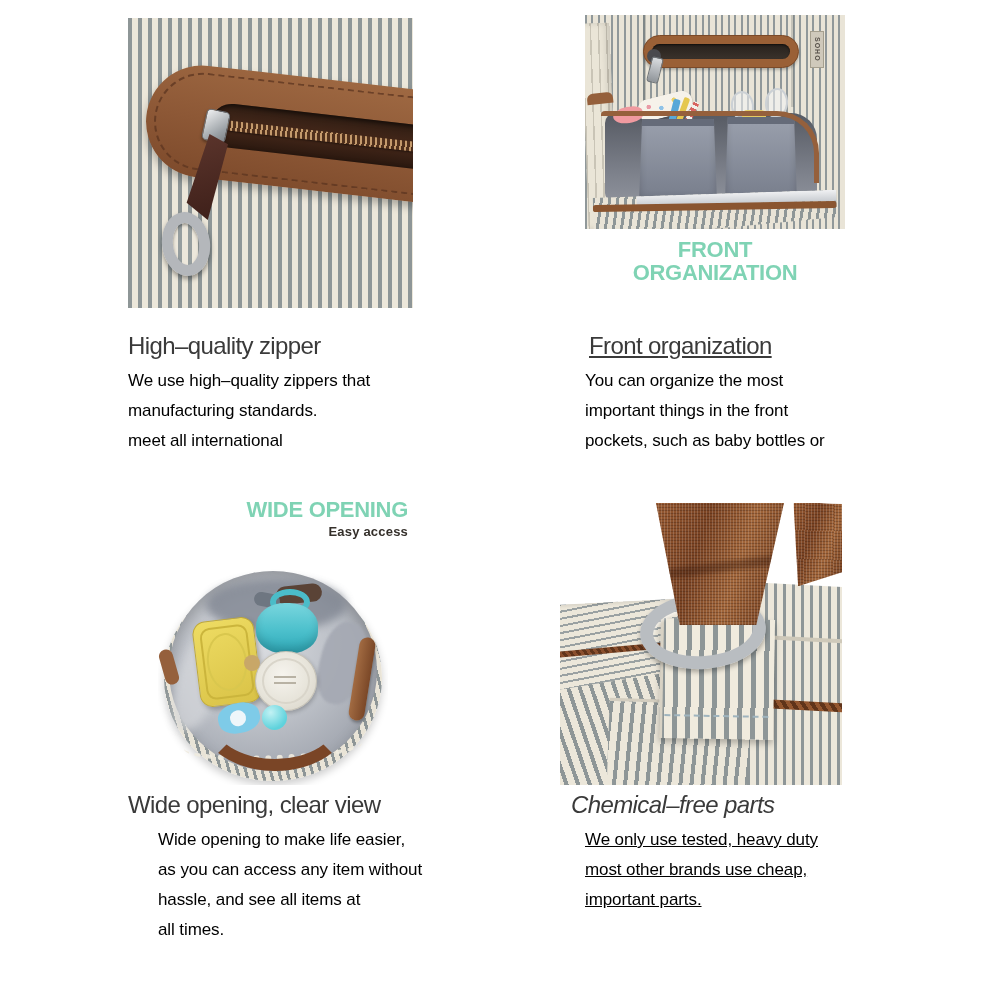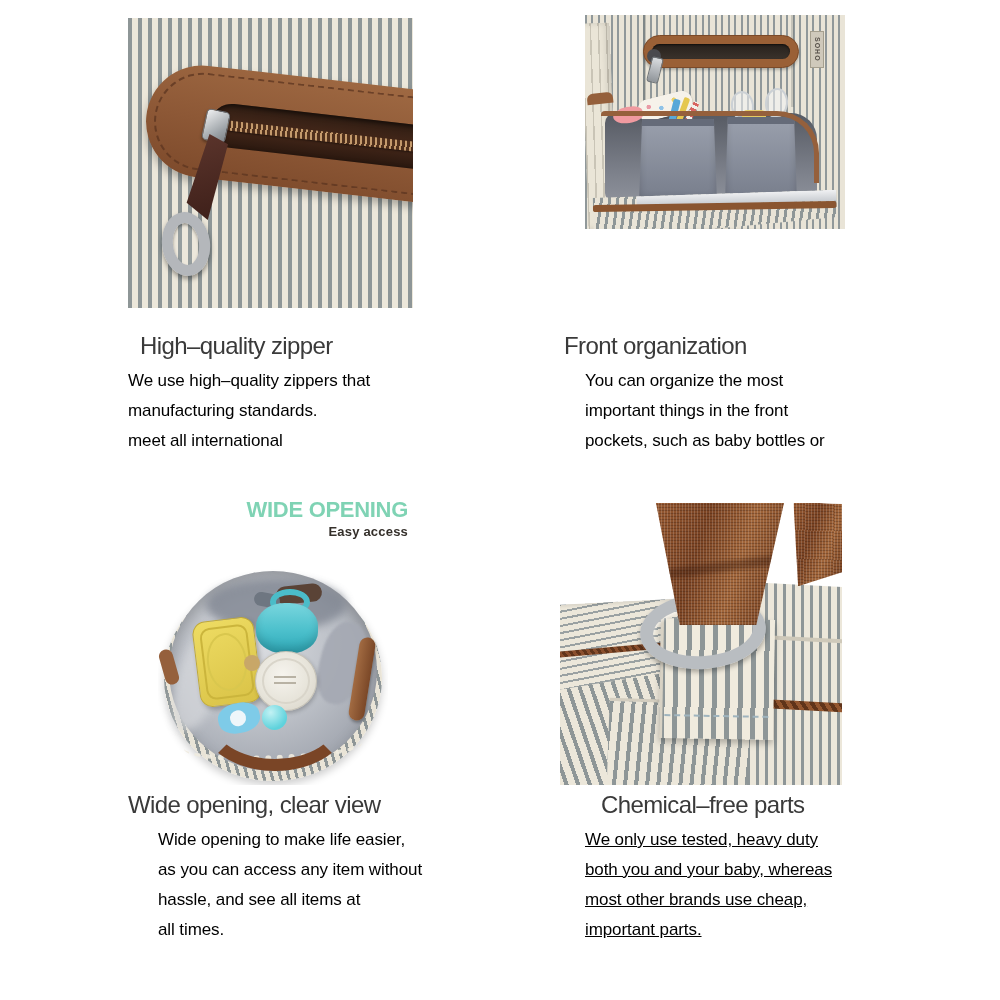--- a/index.html
+++ b/index.html
@@ -2,24 +2,24 @@
 <html><head>
 <meta charset="utf-8">
 <style>
   * { box-sizing: border-box; margin: 0; padding: 0; }
   html, body { background: #ffffff; }
   body { font-family: "Liberation Sans", sans-serif; }
   .canvas { position: relative; width: 1000px; height: 1000px; background: #ffffff; overflow: hidden; }
 
   
   .heading { position: absolute; font-size: 24px; font-weight: 400; color: #3a3a3a; letter-spacing: -0.6px; line-height: 28px; }
-  .h-tl { left: 140px; top: 332px; }
-  .h-tr { left: 564px; top: 332px; }
+  .h-tl { left: 128px; top: 332px; }
+  .h-tr { left: 589px; top: 332px; text-decoration: underline; }
   .h-bl { left: 128px; top: 791px; }
-  .h-br { left: 601px; top: 791px; }
+  .h-br { left: 571px; top: 791px; font-style: italic; }
   .bodytxt { position: absolute; font-size: 17px; color: #000000; letter-spacing: -0.1px; }
   .bodytxt .bl { height: 30px; line-height: 30px; white-space: nowrap; }
   .b-tl { left: 128px; top: 366px; }
   .b-tr { left: 585px; top: 366px; }
   .b-bl { left: 128px; top: 825px; margin-left: 30px; }
   .b-br { left: 585px; top: 825px; text-decoration: underline; }
 
   .overlay-tr { position: absolute; left: 585px; top: 238px; width: 260px; text-align: center;
                 color: #7fd3b4; font-weight: 700; font-size: 22px; line-height: 23px; letter-spacing: -0.3px; }
   .overlay-bl { position: absolute; left: 128px; top: 498px; width: 280px; text-align: right; }
@@ -249,20 +249,24 @@
     <div class="p2-pocket p2-pocketR">
       <div class="p2-elastic"></div>
     </div>
     <div class="p2-trim"></div>
     <div class="p2-flap">
       <div class="p2-flap-lining"></div>
       <div class="p2-flap-trim"></div>
     </div>
     <div class="p2-shadow"></div>
   </div>
+  <div class="overlay-tr">
+    <div>FRONT</div>
+    <div>ORGANIZATION</div>
+  </div>
   <h2 class="heading h-tr">Front organization</h2>
   <div class="bodytxt b-tr">
     <div class="bl">You can organize the most</div>
     <div class="bl">important things in the front</div>
     <div class="bl">pockets, such as baby bottles or</div>
   </div>
 
   <div class="overlay-bl">
     <div class="ob-main">WIDE OPENING</div>
     <div class="ob-sub">Easy access</div>
@@ -319,18 +323,17 @@
     </div>
     <div class="p4-ring"></div>
     <div class="p4-strap2 webbing"></div>
     <div class="p4-strap webbing">
       <div class="p4-strap-fold"></div>
     </div>
   </div>
   <h2 class="heading h-br">Chemical–free parts</h2>
   <div class="bodytxt b-br">
     <div class="bl">We only use tested, heavy duty</div>
-    <div class="bl">both you and your baby, whereas</div>
     <div class="bl">most other brands use cheap,</div>
     <div class="bl">important parts.</div>
   </div>
 
 </div>
 
 </body></html>

